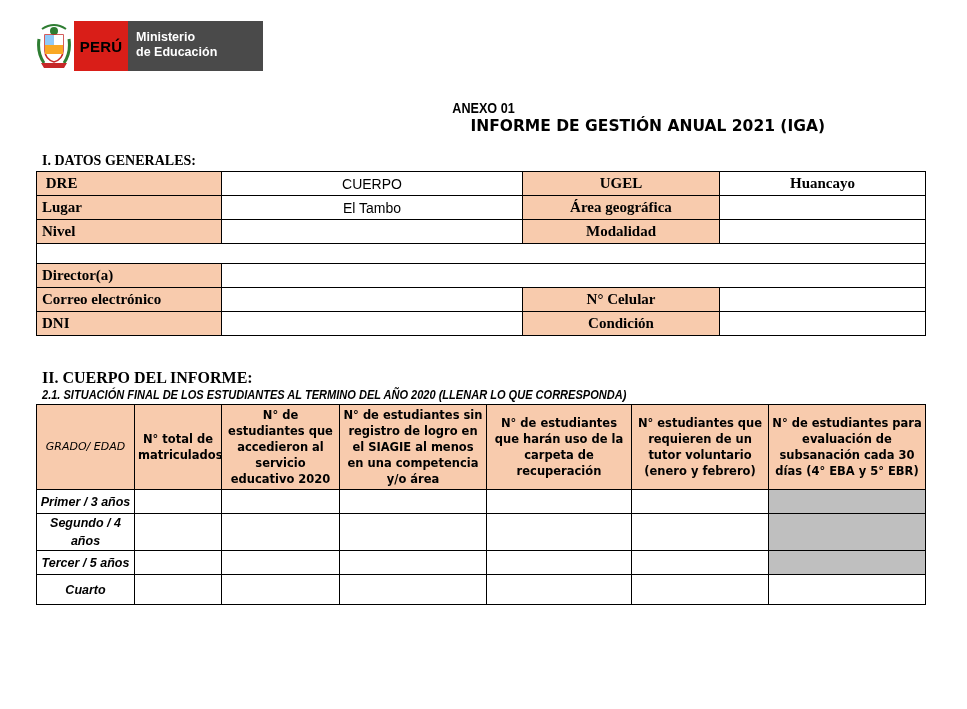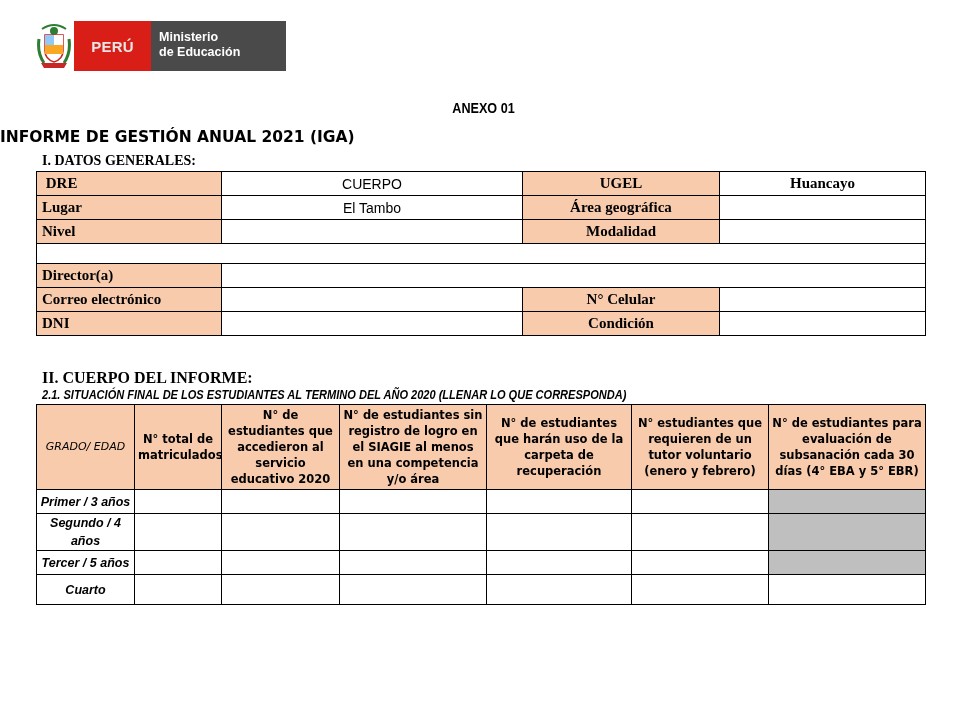--- a/index.html
+++ b/index.html
@@ -2,29 +2,29 @@
 <html><head>
 <meta charset="utf-8">
 <style>
   * { box-sizing: border-box; margin: 0; padding: 0; }
   html, body { width: 967px; height: 709px; background: #ffffff; overflow: hidden; }
   body { position: relative; font-family: "Liberation Sans", sans-serif; color: #000; }
 
   
   .logo { position: absolute; left: 36px; top: 21px; height: 50px; display: flex; align-items: stretch; }
   .crest { width: 36px; height: 50px; position: relative; margin-right: 2px; }
-  .peru-box { width: 77px; background: #d91e18; color: #e5e5e5; display: flex; align-items: center; justify-content: center;
+  .peru-box { width: 54px; background: #d91e18; color: #000000; display: flex; align-items: center; justify-content: center;
               font-family: "Liberation Sans", sans-serif; font-size: 15px; font-weight: bold; letter-spacing: 0.2px; }
   .minedu-box { width: 135px; background: #4a4a4a; color: #ffffff; padding: 9px 0 0 8px; font-size: 12.5px; line-height: 15px; font-weight: bold; }
   .minedu-box .line { display: block; }
 
   
   .anexo { position: absolute; left: 0; width: 967px; top: 100px; text-align: center; font-family: "Liberation Sans", sans-serif;
            font-weight: bold; font-size: 14px; transform: scaleX(0.9); transform-origin: center; }
-  .main-title { position: absolute; left: 0; width: 825px; top: 128px; text-align: left; font-family: "DejaVu Sans", sans-serif;
+  .main-title { position: absolute; left: 0; width: 825px; top: 117px; text-align: right; font-family: "DejaVu Sans", sans-serif;
                 font-weight: bold; font-size: 15.5px; }
 
   .section-head { position: absolute; font-family: "Liberation Serif", serif; font-weight: bold; }
   .s1 { left: 42px; top: 153px; font-size: 14px; }
   .s2 { left: 42px; top: 369px; font-size: 16px; }
   .s21 { position: absolute; left: 42px; top: 388px; font-family: "Liberation Sans", sans-serif; font-weight: bold; font-style: italic;
          font-size: 12px; transform: scaleX(0.92); transform-origin: left; white-space: nowrap; }
 
   
   table { border-collapse: collapse; position: absolute; }

